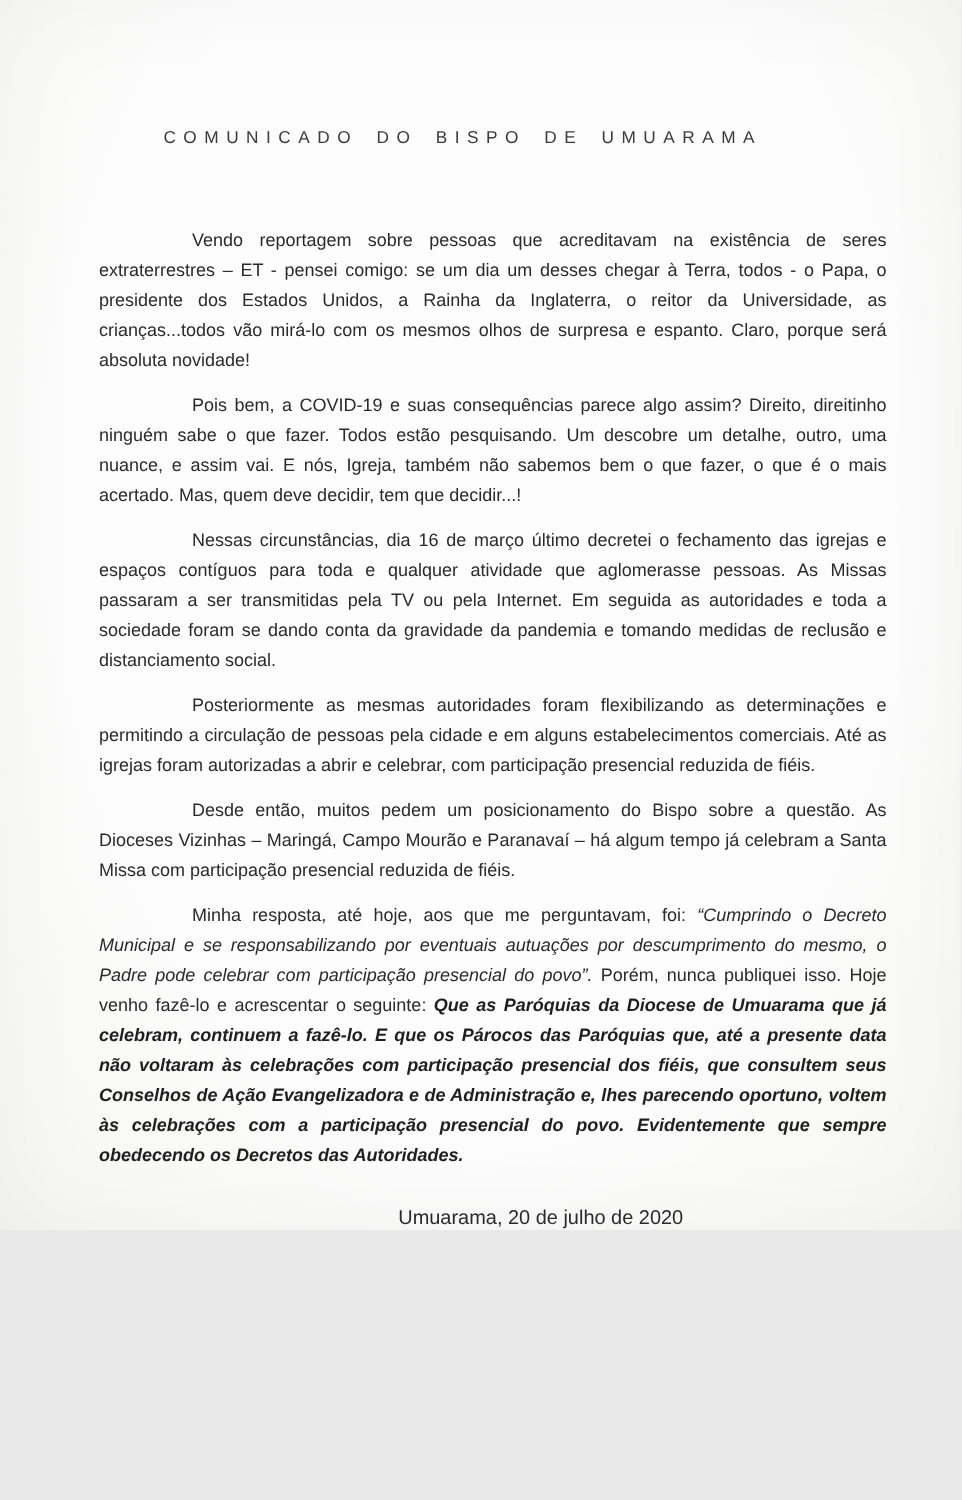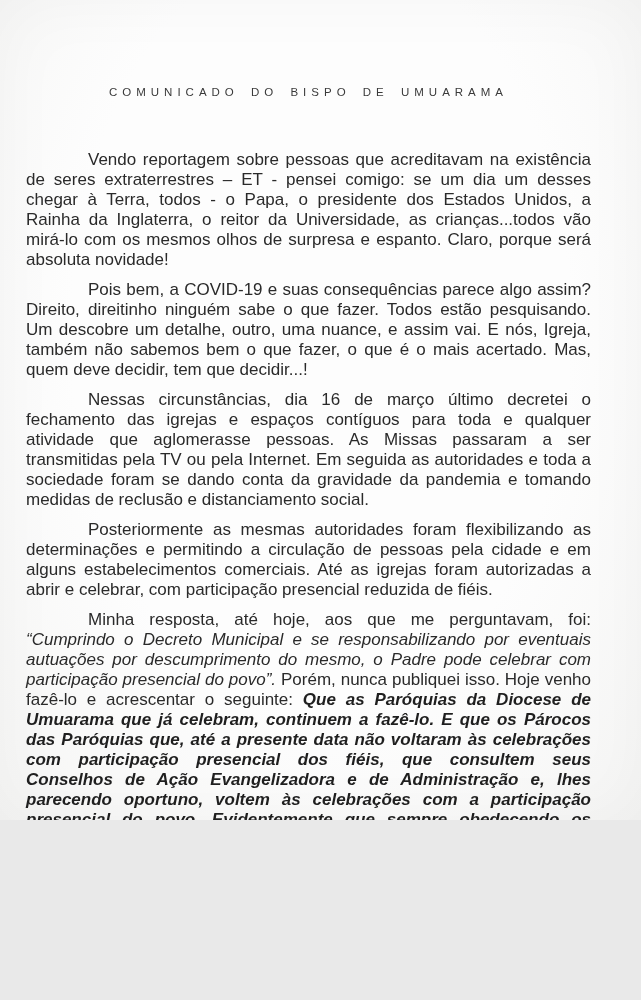--- a/index.html
+++ b/index.html
@@ -25,22 +25,23 @@
     margin: 0 0 52px 0;
     text-align: center;
     font-size: 11.5px;
     font-weight: 400;
     letter-spacing: 5px;
     word-spacing: 4px;
     color: #3a3a3a;
     white-space: nowrap;
   }
   .doc-body {
-    font-size: 17px;
+    font-size: 12px;
     line-height: 20px;
+    margin-left: 40px;
   }
   .para {
     margin: 0 0 10px 0;
     text-align: justify;
     text-indent: 62px;
     color: #2a2a2a;
   }
   .para:last-child { margin-bottom: 0; }
   .quote-italic { font-style: italic; }
   .directive-bold { font-weight: 700; color: #1f1f1f; font-style: italic; }
@@ -71,20 +72,21 @@
   <div class="doc-body">
 
     <p class="para">Vendo reportagem sobre pessoas que acreditavam na existência de seres extraterrestres – ET - pensei comigo: se um dia um desses chegar à Terra, todos - o Papa, o presidente dos Estados Unidos, a Rainha da Inglaterra, o reitor da Universidade, as crianças...todos vão mirá-lo com os mesmos olhos de surpresa e espanto. Claro, porque será absoluta novidade!</p>
 
     <p class="para">Pois bem, a COVID-19 e suas consequências parece algo assim? Direito, direitinho ninguém sabe o que fazer. Todos estão pesquisando. Um descobre um detalhe, outro, uma nuance, e assim vai. E nós, Igreja, também não sabemos bem o que fazer, o que é o mais acertado. Mas, quem deve decidir, tem que decidir...!</p>
 
     <p class="para">Nessas circunstâncias, dia 16 de março último decretei o fechamento das igrejas e espaços contíguos para toda e qualquer atividade que aglomerasse pessoas. As Missas passaram a ser transmitidas pela TV ou pela Internet. Em seguida as autoridades e toda a sociedade foram se dando conta da gravidade da pandemia e tomando medidas de reclusão e distanciamento social.</p>
 
     <p class="para">Posteriormente as mesmas autoridades foram flexibilizando as determinações e permitindo a circulação de pessoas pela cidade e em alguns estabelecimentos comerciais. Até as igrejas foram autorizadas a abrir e celebrar, com participação presencial reduzida de fiéis.</p>
 
+    <p class="para">Desde então, muitos pedem um posicionamento do Bispo sobre a questão. As Dioceses Vizinhas – Maringá, Campo Mourão e Paranavaí – há algum tempo já celebram a Santa Missa com participação presencial reduzida de fiéis.</p>
 
     <p class="para"><span>Minha resposta, até hoje, aos que me perguntavam, foi: </span><span class="quote-italic">“Cumprindo o Decreto Municipal e se responsabilizando por eventuais autuações por descumprimento do mesmo, o Padre pode celebrar com participação presencial do povo”.</span><span> Porém, nunca publiquei isso. Hoje venho fazê-lo e acrescentar o seguinte: </span><span class="directive-bold">Que as Paróquias da Diocese de Umuarama que já celebram, continuem a fazê-lo. E que os Párocos das Paróquias que, até a presente data não voltaram às celebrações com participação presencial dos fiéis, que consultem seus Conselhos de Ação Evangelizadora e de Administração e, lhes parecendo oportuno, voltem às celebrações com a participação presencial do povo. Evidentemente que sempre obedecendo os Decretos das Autoridades.</span></p>
 
   </div>
 
   <div class="date-line">Umuarama, 20 de julho de 2020</div>
 
   <div class="signature-block">
     <div>Dom João Mamede Filho, OFM Conv.</div>
     <div>Bispo Diocesano</div>

